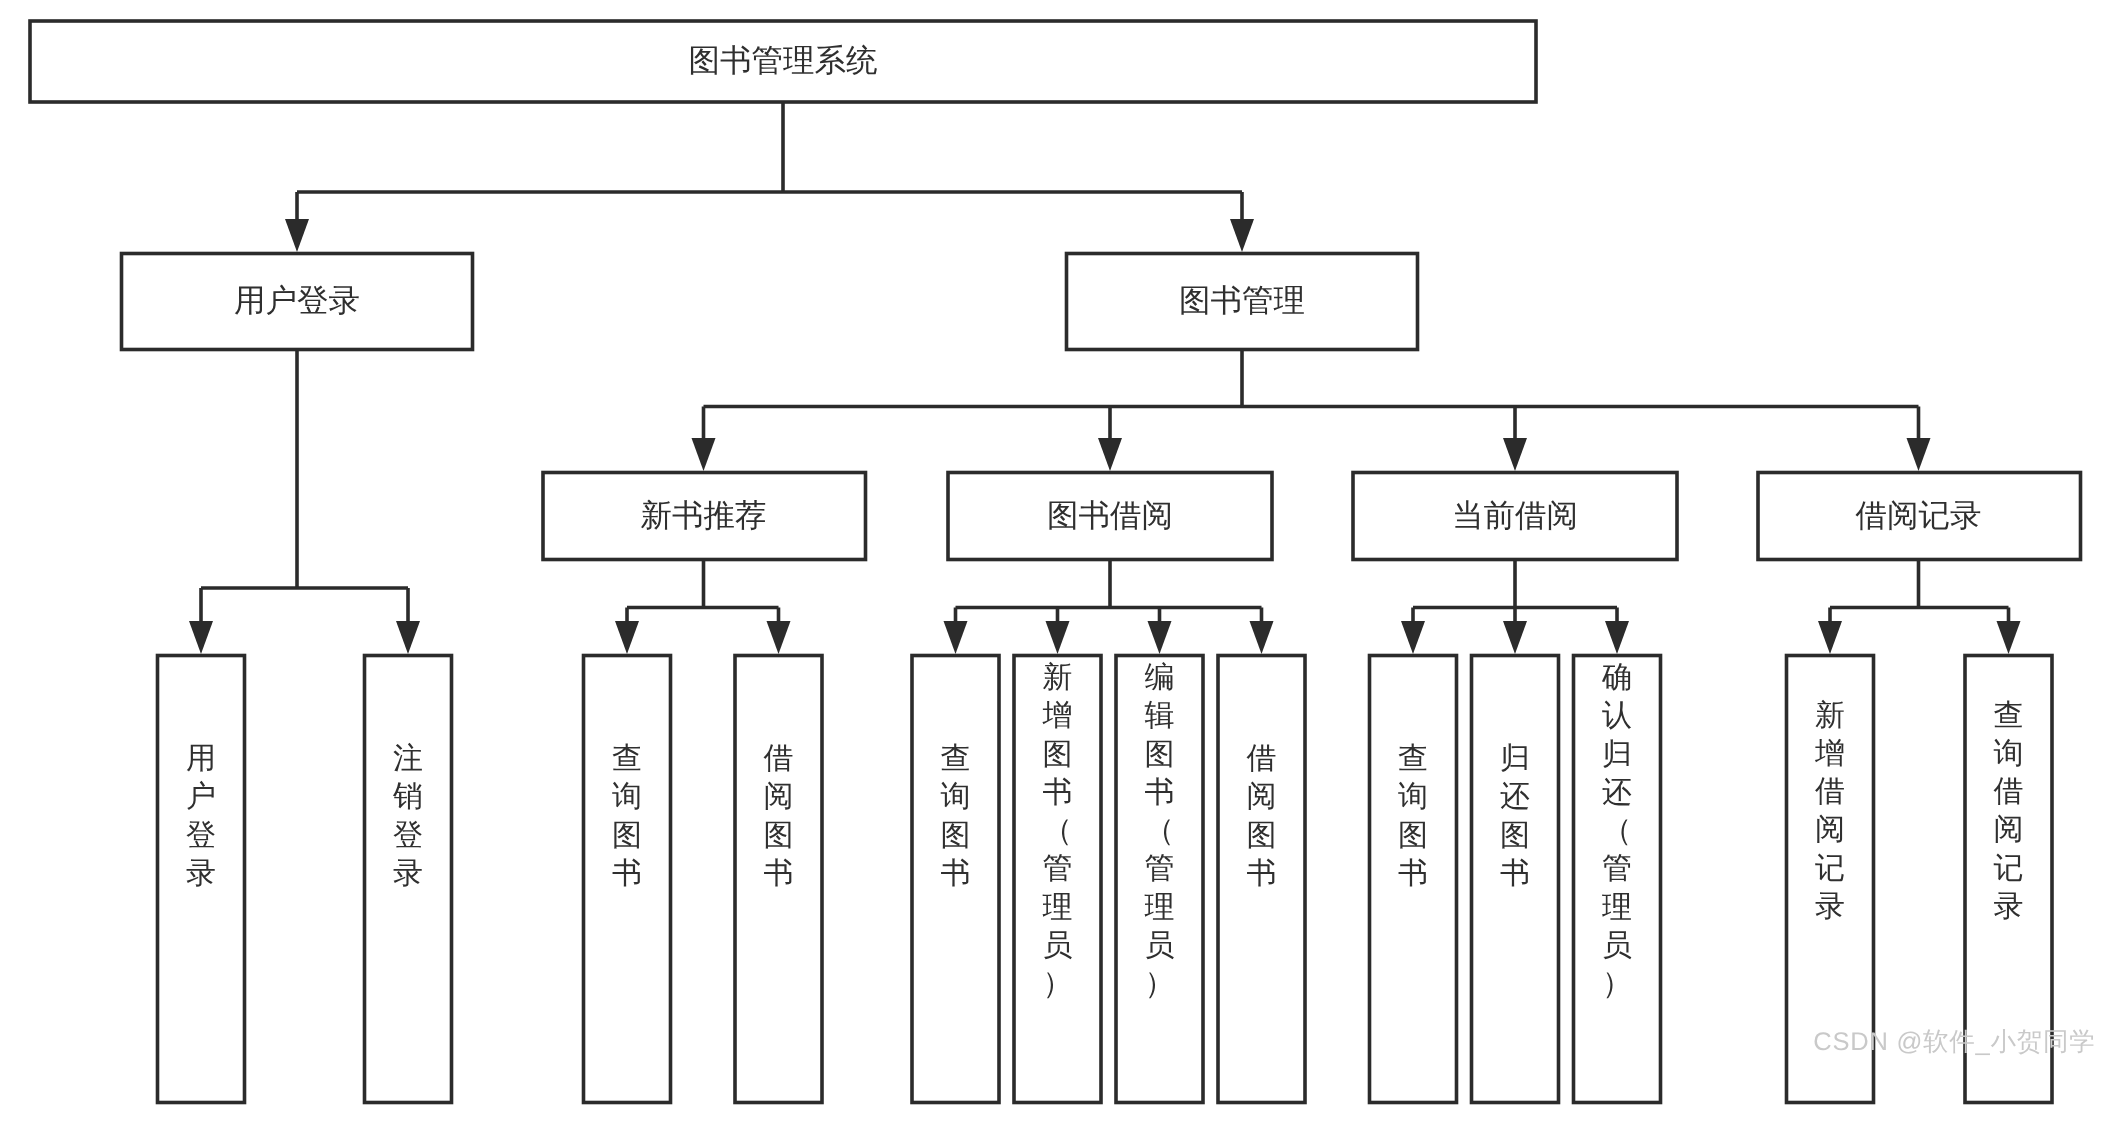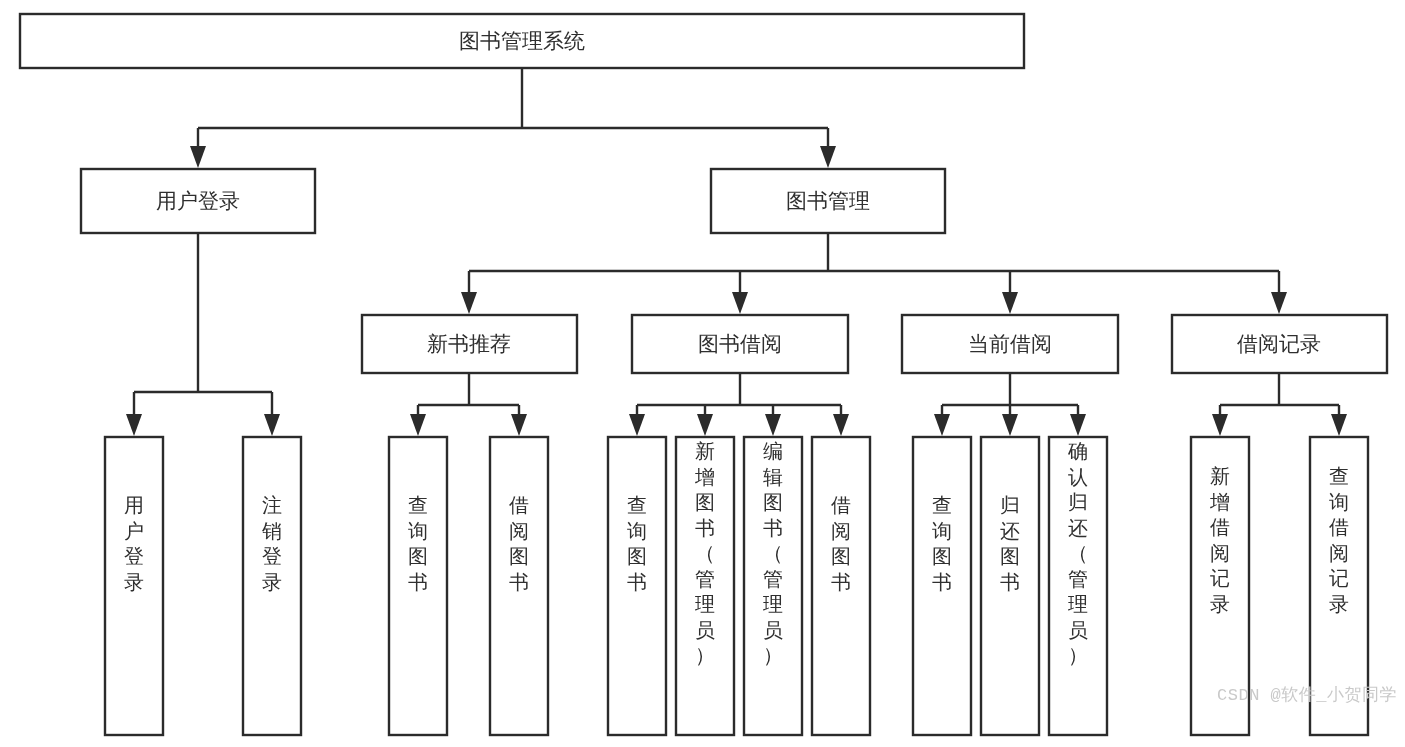--- a/index.html
+++ b/index.html
@@ -51,21 +51,21 @@
   .node-label-vertical {
     font-family: "Liberation Sans", "DejaVu Sans", sans-serif;
     fill: #2f2f2f;
     font-size: 20px;
     text-anchor: middle;
   }
   .watermark {
     position: absolute;
     right: 8px;
     bottom: 4px;
-    font-family: Liberation Mono, monospace;
+    font-family: Liberation Sans, sans-serif;
     font-size: 17px;
     color: #c9c9c9;
     letter-spacing: 0.5px;
     white-space: nowrap;
     pointer-events: none;
   }
 </style>
 </head>
 <body>
 

